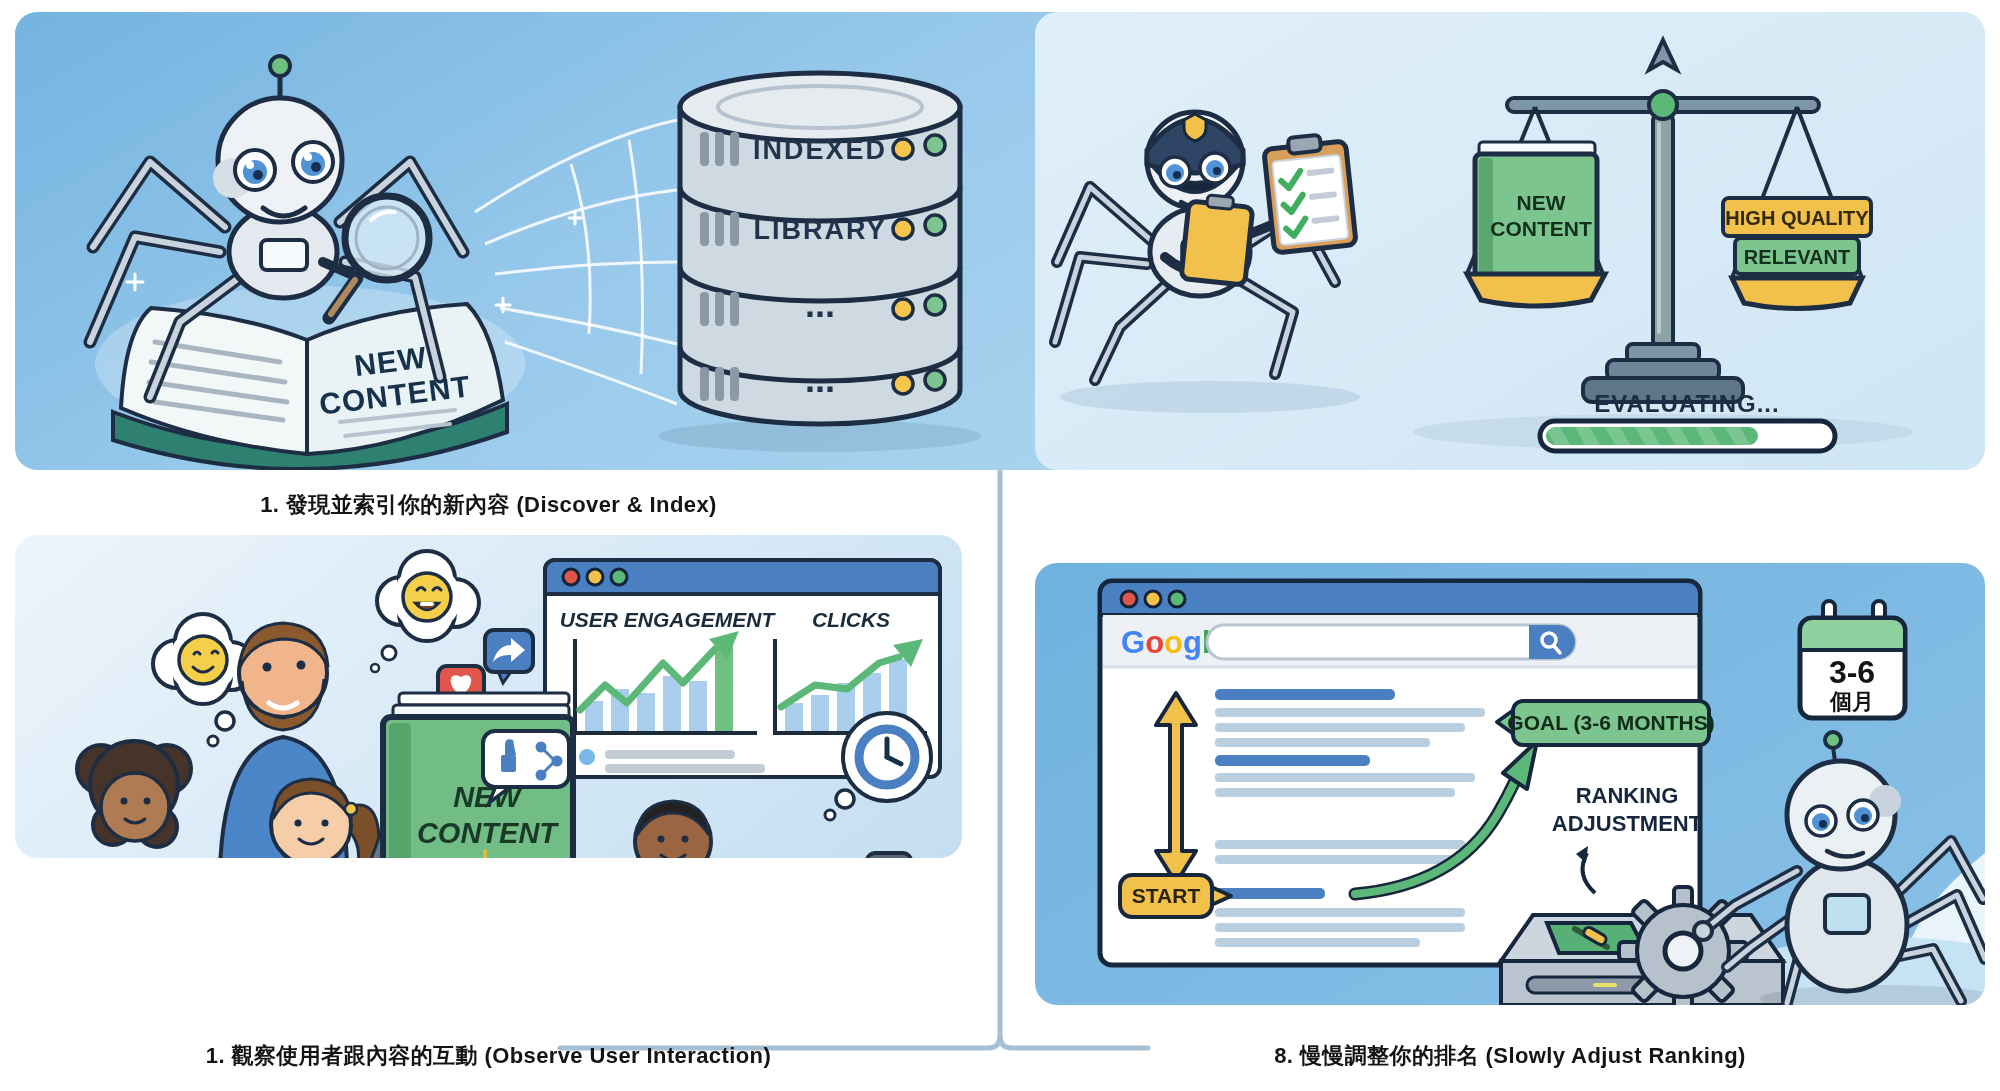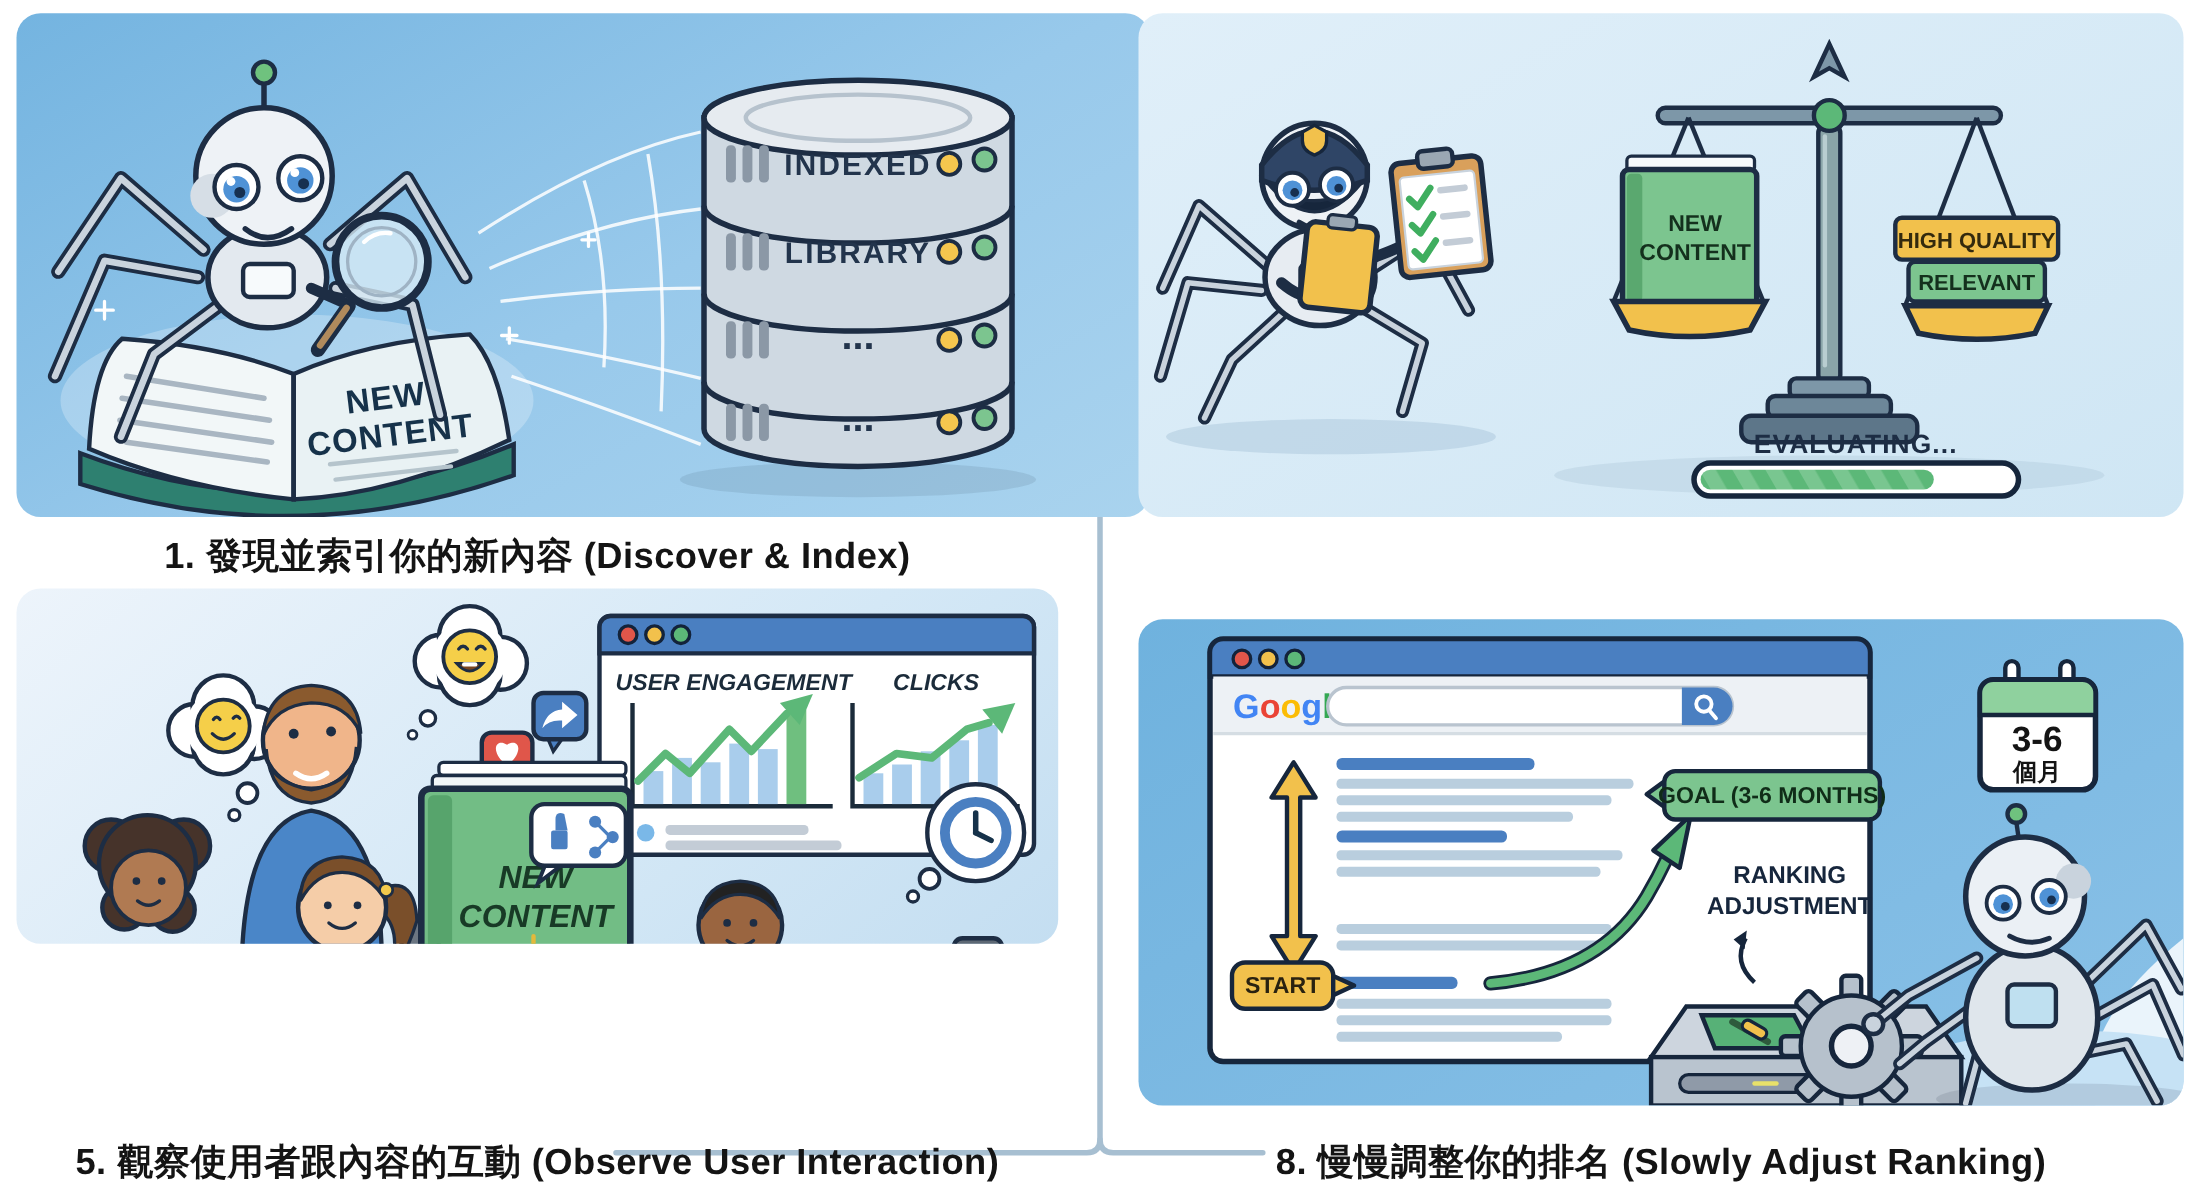--- a/index.html
+++ b/index.html
@@ -1,25 +1,25 @@
 <!DOCTYPE html>
 <html><head>
 <meta charset="utf-8">
 <style>
   html,body{margin:0;padding:0;background:#ffffff;}
   body{width:2000px;height:1091px;position:relative;font-family:"Liberation Sans",sans-serif;overflow:hidden;}
   .canvas{position:absolute;left:0;top:0;width:2000px;height:1091px;}
   .connectors{position:absolute;left:0;top:0;z-index:0;}
   .panel{position:absolute;border-radius:22px;overflow:hidden;z-index:1;}
-  .p1{left:15px;top:12px;width:1030px;height:458px;background:linear-gradient(150deg,#74b4e0,#98c9eb 55%,#a9d3ee);}
+  .p1{left:15px;top:12px;width:1030px;height:458px;background:linear-gradient(150deg,#74b4e0,#98c9eb 55%,#a9d3ee);padding-left:40px;}
   .p2{left:1035px;top:12px;width:950px;height:458px;background:linear-gradient(150deg,#e0eff9,#cfe6f4);}
   .p3{left:15px;top:535px;width:947px;height:323px;background:linear-gradient(140deg,#edf4fb,#d4e8f6 60%,#c4def1);font-style:italic;}
   .p4{left:1035px;top:563px;width:950px;height:442px;background:linear-gradient(150deg,#6fb2de,#8ac1e7);}
   .caption{position:absolute;height:48px;display:flex;align-items:center;justify-content:center;
-           font-weight:bold;font-size:33px;color:#141414;letter-spacing:.4px;z-index:1;white-space:nowrap;}
+           font-weight:bold;font-size:22px;color:#141414;letter-spacing:.4px;z-index:1;white-space:nowrap;}
   .c1{left:15px;top:481px;width:947px;}
   .c2{left:1035px;top:481px;width:950px;}
   .c3{left:15px;top:1032px;width:947px;}
   .c4{left:1035px;top:1032px;width:950px;}
   svg{display:block;}
   text{font-family:"Liberation Sans","DejaVu Sans",sans-serif;}
 </style>
 </head>
 <body>
 
@@ -467,21 +467,21 @@
       <g>
         <circle cx="830" cy="264" r="9" fill="#ffffff" stroke="#1d2d44" stroke-width="3.5"></circle>
         <circle cx="815" cy="280" r="5" fill="#ffffff" stroke="#1d2d44" stroke-width="3"></circle>
         <circle cx="872" cy="222" r="44" fill="#ffffff" stroke="#1d2d44" stroke-width="4"></circle>
         <circle cx="872" cy="222" r="28" fill="#ffffff" stroke="#4a7fc1" stroke-width="9"></circle>
         <line x1="872" y1="222" x2="872" y2="204" stroke="#16324a" stroke-width="5" stroke-linecap="round"></line>
         <line x1="872" y1="222" x2="886" y2="229" stroke="#16324a" stroke-width="5" stroke-linecap="round"></line>
       </g>
     </svg>
   </section>
-  <div class="caption c3">5. 觀察使用者跟內容的互動 (Observe User Interaction)</div>
+  <div class="caption c3">1. 觀察使用者跟內容的互動 (Observe User Interaction)</div>
 
   <section class="panel p4">
     <svg viewBox="0 0 950 442" width="950" height="442">
       <path d="M950,290 Q850,370 870,442 L950,442 Z" fill="#eaf4fb"></path>
       <ellipse cx="850" cy="424" rx="170" ry="50" fill="#c6e2f5"></ellipse>
 
       <g>
         <rect x="65" y="18" width="600" height="384" rx="12" fill="#ffffff" stroke="#16263c" stroke-width="5"></rect>
         <path d="M77,18 h576 a12,12 0 0 1 12,12 v22 h-600 v-22 a12,12 0 0 1 12,-12 z" fill="#4a7fc1" stroke="#16263c" stroke-width="4"></path>
         <g>

